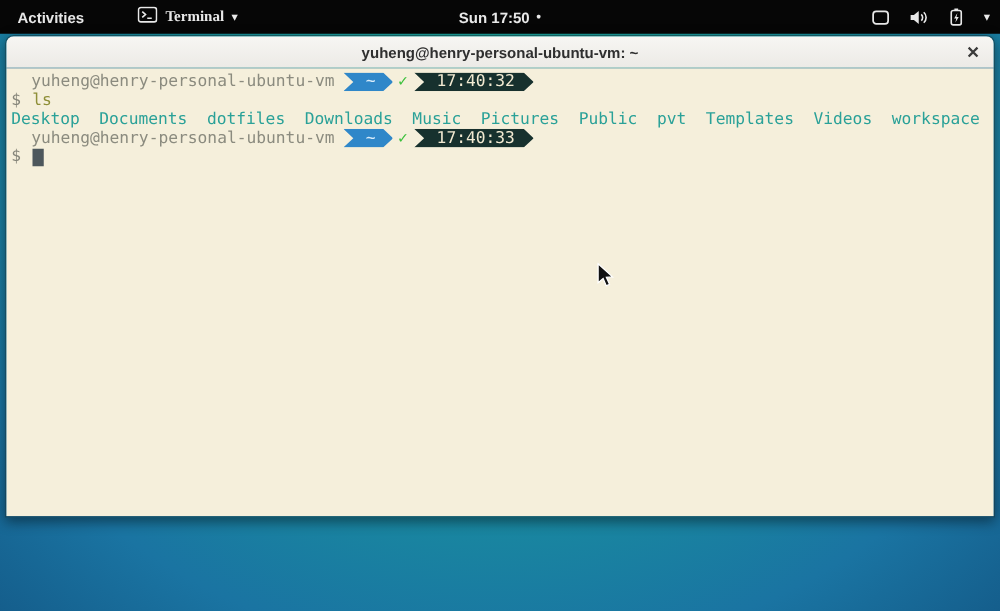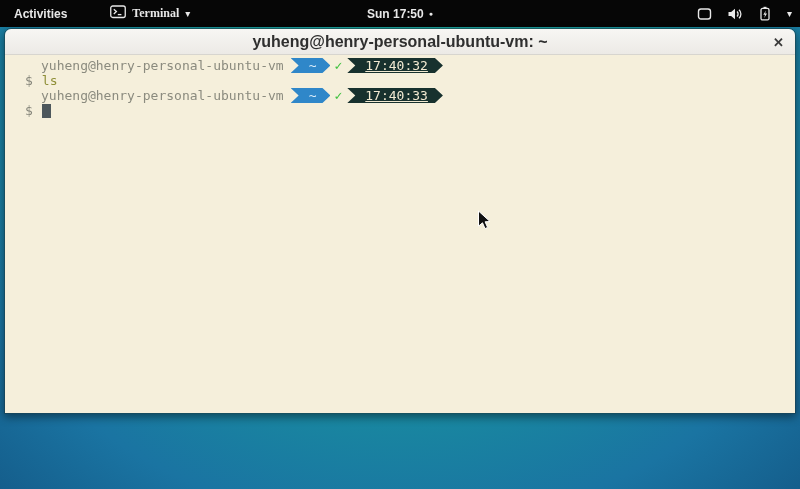--- a/index.html
+++ b/index.html
@@ -34,45 +34,45 @@
     border-radius:7px 7px 0 0; overflow:hidden;
     border:1px solid rgba(20,40,45,.55);
     box-shadow:0 3px 10px rgba(0,0,0,.45);
   }
   .titlebar {
     position:relative; height:26px;
     background:linear-gradient(#f7f6f3, #eceae6);
     border-bottom:1px solid #d7d5cf;
     display:flex; align-items:center; justify-content:center;
   }
-  .titlebar-title { font-size:16px; font-weight:700; color:#2f2f2f; }
+  .titlebar-title { font-size:12px; font-weight:700; color:#2f2f2f; }
   .close-btn {
     position:absolute; right:11px; top:50%; transform:translateY(-50%);
     font-size:13px; color:#3a3a3a; line-height:1; cursor:pointer; font-weight:700;
   }
 
   .terminal-body {
     height:calc(100% - 26px);
     background:#f5efdb;
-    padding:3px 2px 0 20px;
+    padding:3px 2px 0 4px;
     font-family:"DejaVu Sans Mono", monospace;
     font-size:13px; line-height:15px;
     color:#555;
   }
   .term-row { display:flex; align-items:center; height:15px; white-space:pre; }
   .prompt-row { padding-left:16px; }
   .user-host { color:#8b8b7f; }
 
   .pl-seg {
     display:inline-flex; align-items:center; justify-content:center;
     height:15px; font-size:13px;
     clip-path:polygon(0 0, calc(100% - 8px) 0, 100% 50%, calc(100% - 8px) 100%, 0 100%, 8px 50%);
   }
   .pl-blue  { background:#2f87c9; color:#d9ecfa; padding:0 14px 0 18px; margin-left:7px; }
-  .pl-dark  { background:#17312e; color:#f2ead2; padding:0 15px 0 18px;text-decoration:underline; }
+  .pl-dark  { background:#17312e; color:#f2ead2; padding:0 15px 0 18px; }
   .check-mark { color:#3cc13c; font-weight:700; margin:0 5px 0 4px; }
 
   .prompt-symbol { color:#85857a; }
   .cmd-text { color:#8f8f38; margin-left:9px; }
   .ls-line { color:#2aa198; white-space:pre; height:15px; }
   .block-cursor {
     display:inline-block; width:9px; height:14px;
     background:#4d575c; margin-left:9px;
   }
 
@@ -140,20 +140,21 @@
       <span class="pl-seg pl-blue">~</span>
       <span class="check-mark">✓</span>
       <span class="pl-seg pl-dark">17:40:32</span>
     </div>
 
     <div class="term-row">
       <span class="prompt-symbol">$</span>
       <span class="cmd-text">ls</span>
     </div>
 
+    <div class="ls-line">Desktop  Documents  dotfiles  Downloads  Music  Pictures  Public  pvt  Templates  Videos  workspace</div>
 
     <div class="term-row prompt-row">
       <span class="user-host">yuheng@henry-personal-ubuntu-vm</span>
       <span class="pl-seg pl-blue">~</span>
       <span class="check-mark">✓</span>
       <span class="pl-seg pl-dark">17:40:33</span>
     </div>
 
     <div class="term-row">
       <span class="prompt-symbol">$</span>

